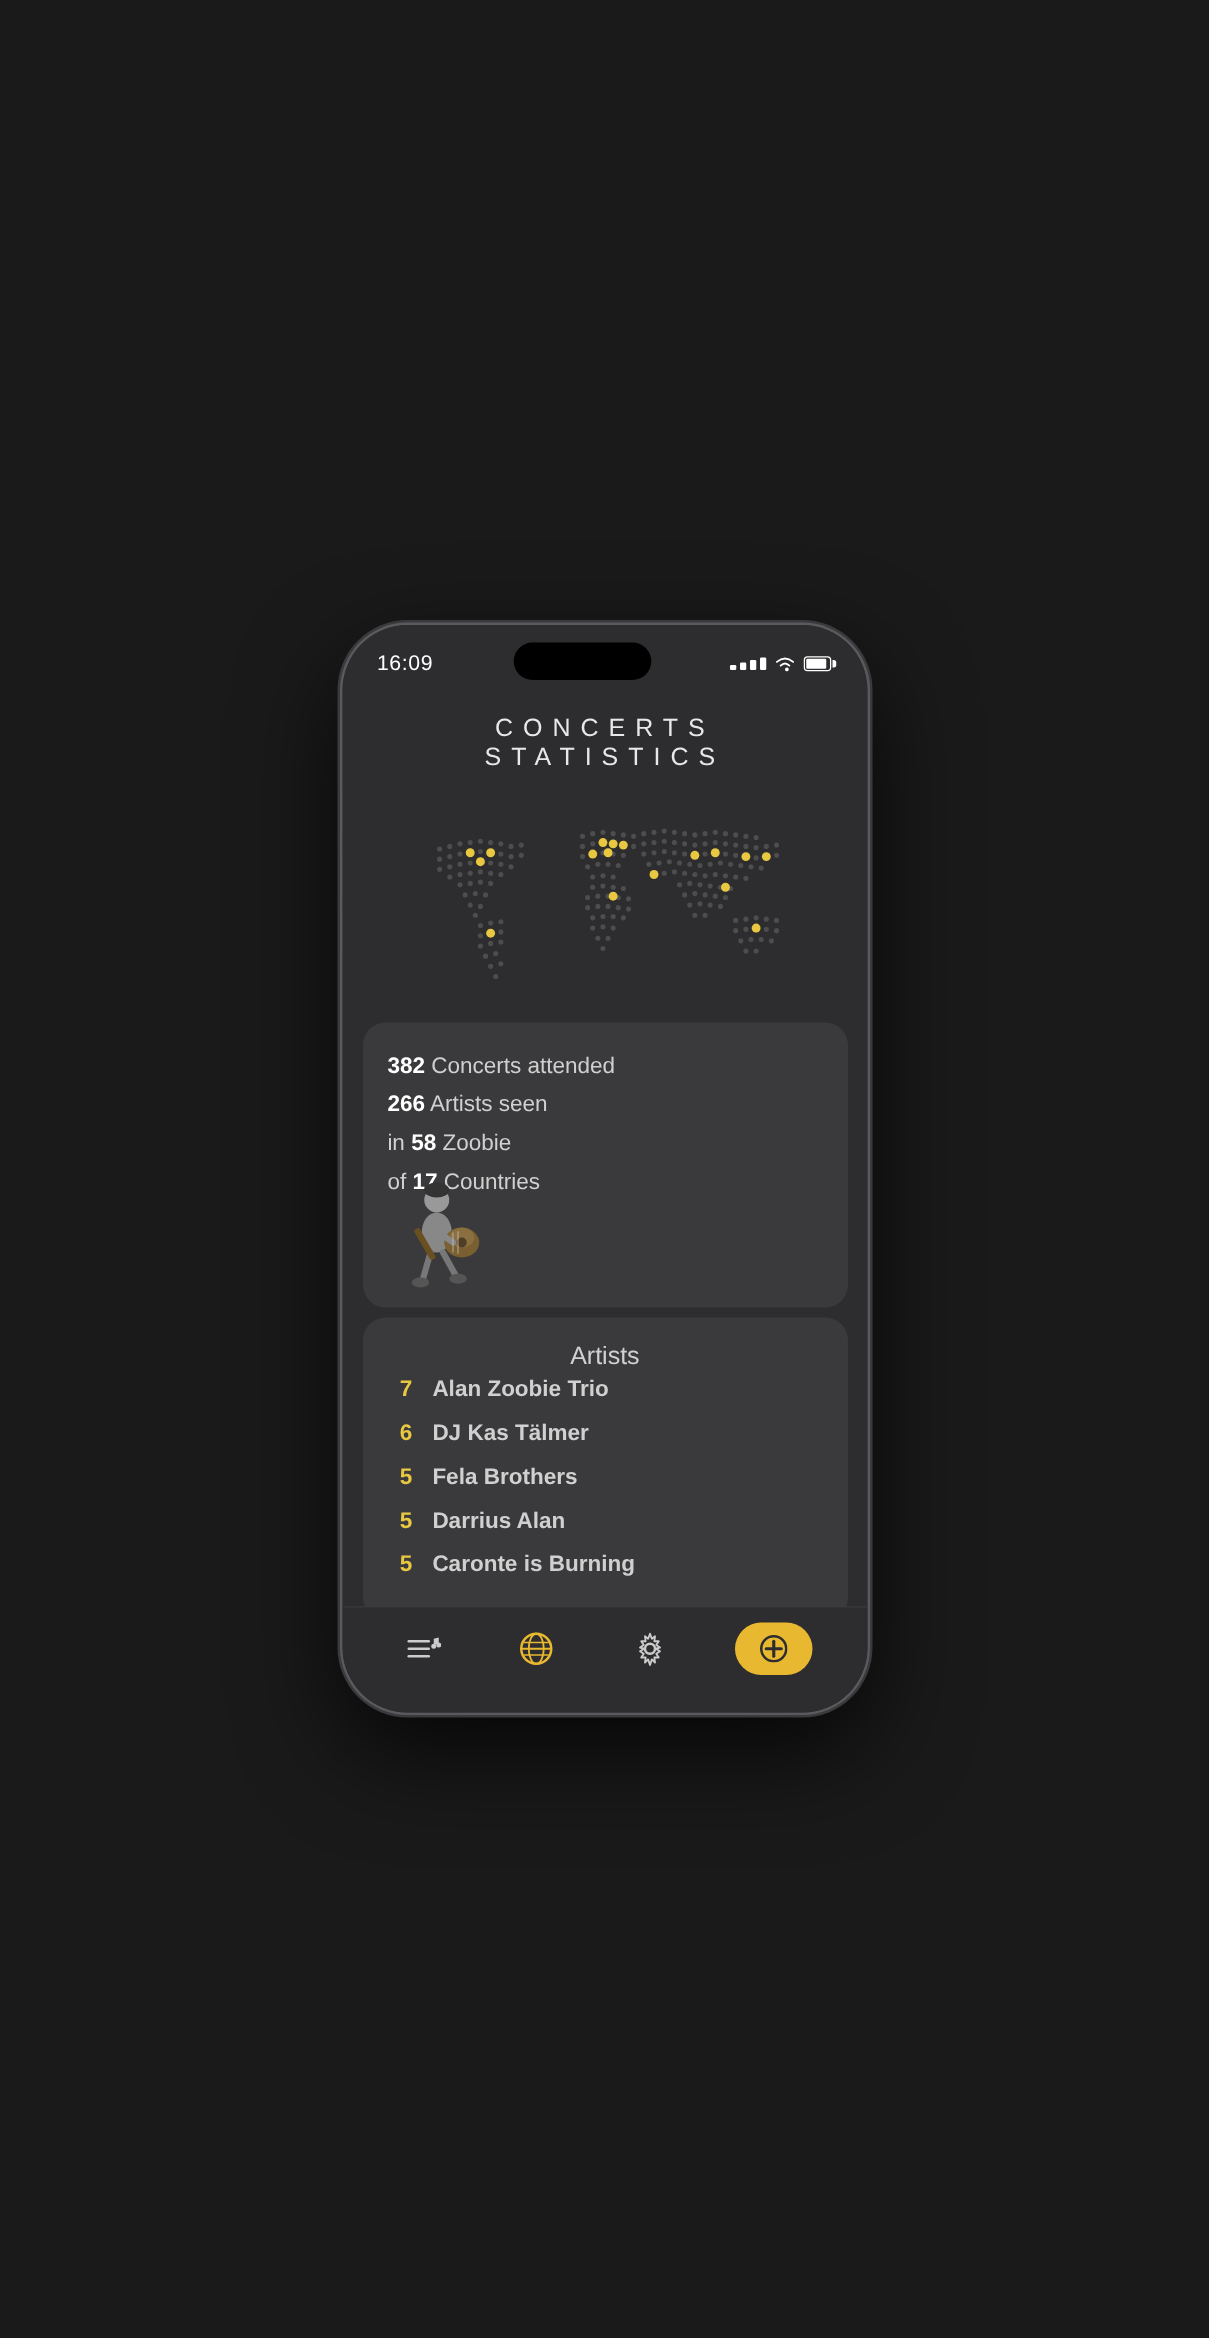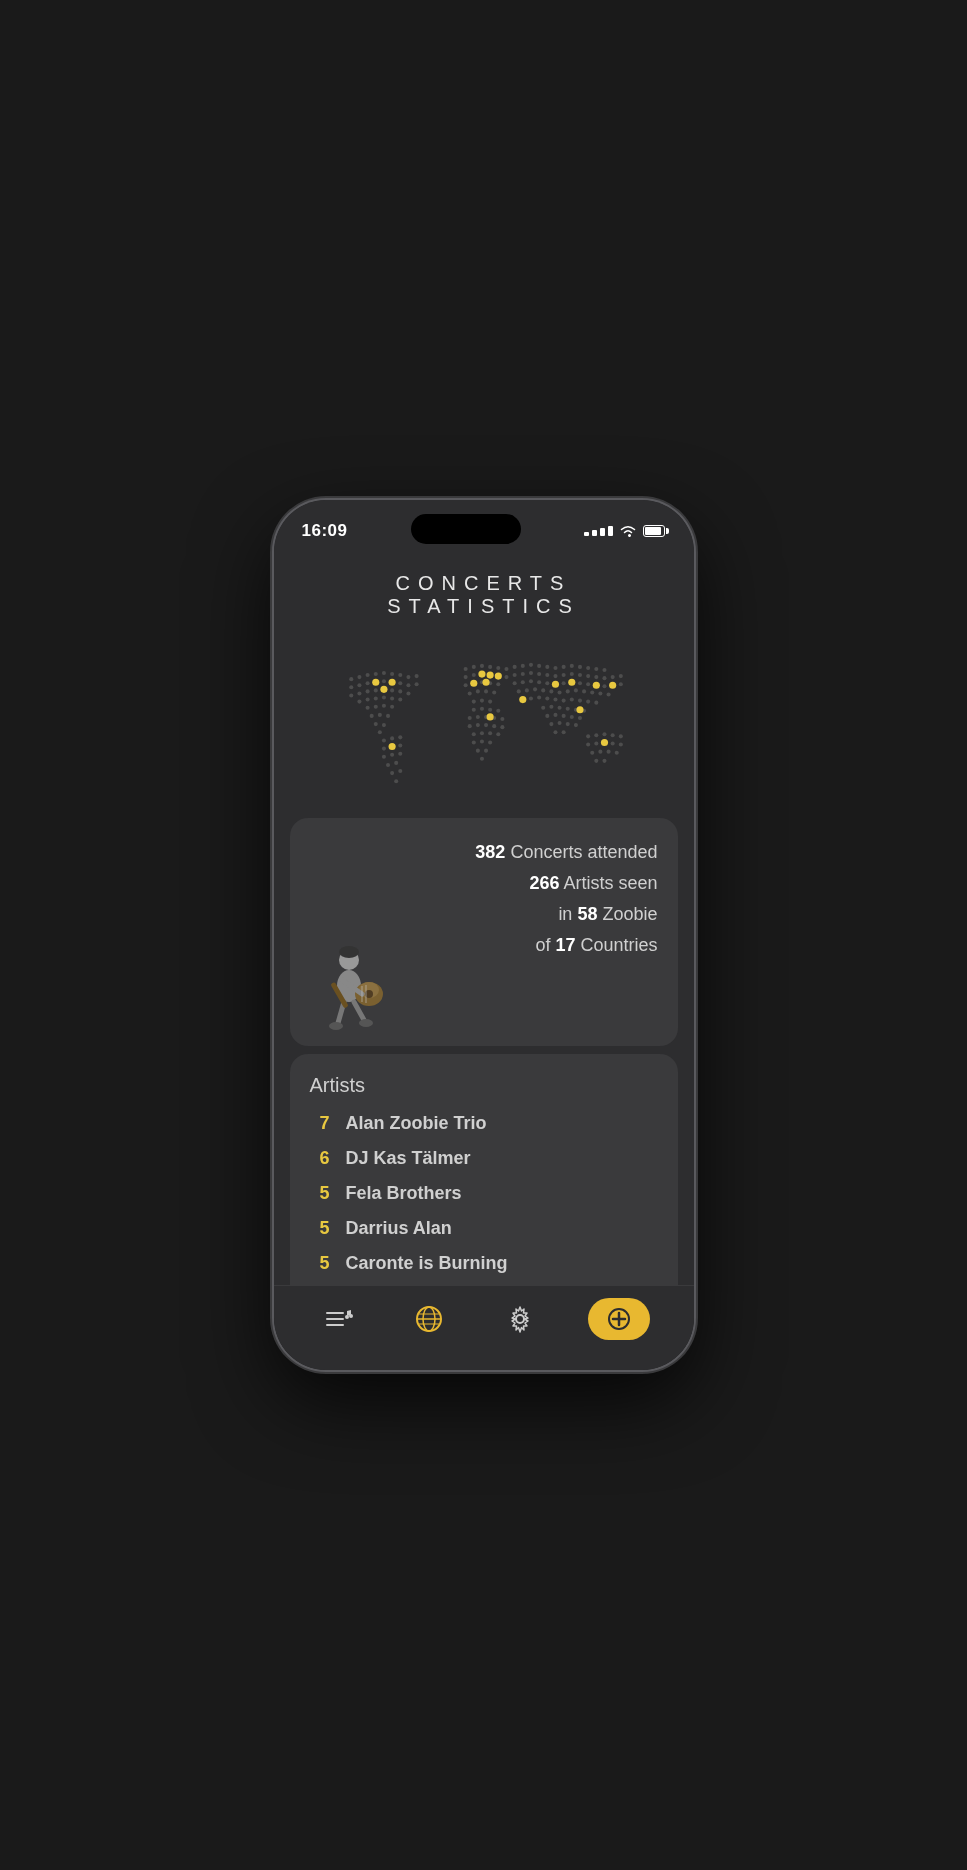--- a/index.html
+++ b/index.html
@@ -61,21 +61,21 @@
     
     .status-bar {
       display: flex;
       justify-content: space-between;
       align-items: center;
       padding: 14px 28px 8px;
       flex-shrink: 0;
     }
     .status-time {
       font-size: 17px;
-      font-weight: 700;
+      font-weight: 400;
       color: #fff;
       letter-spacing: 0.5px;
     }
     .status-icons {
       display: flex;
       align-items: center;
       gap: 6px;
     }
     .signal-dots {
       display: flex;
@@ -136,21 +136,21 @@
     
     .stats-card {
       margin: 8px 16px;
       background: #3a3a3c;
       border-radius: 18px;
       padding: 24px 20px 80px;
       position: relative;
       min-height: 220px;
     }
     .stat-row {
-      text-align: right;
+      text-align: left;
       margin-bottom: 10px;
       font-size: 18px;
       color: #d0d0d0;
       font-weight: 300;
     }
     .stat-row .stat-number {
       font-weight: 700;
       color: #fff;
     }
 
@@ -164,25 +164,25 @@
     }
 
     
     .artists-card {
       margin: 8px 16px;
       background: #3a3a3c;
       border-radius: 18px;
       padding: 20px 20px 20px;
     }
     .artists-title {
-      text-align: left;
+      text-align: center;
       color: #d0d0d0;
       font-size: 20px;
       font-weight: 300;
-      margin-bottom: 16px;
+      margin-bottom: 4px;
     }
     .artist-row {
       display: flex;
       align-items: center;
       margin-bottom: 14px;
       gap: 16px;
     }
     .artist-count {
       color: #e8c840;
       font-size: 18px;

